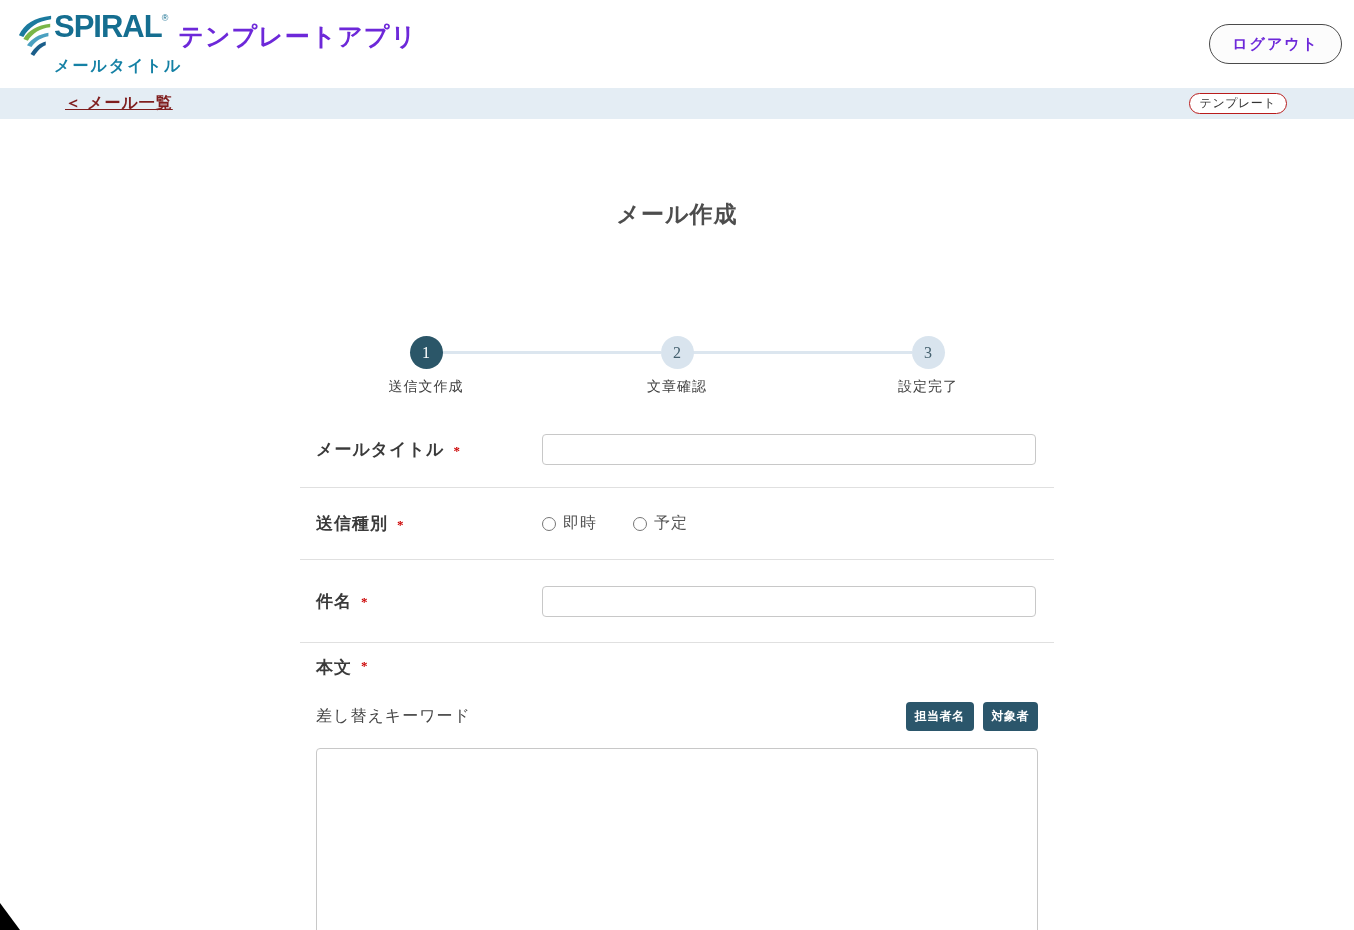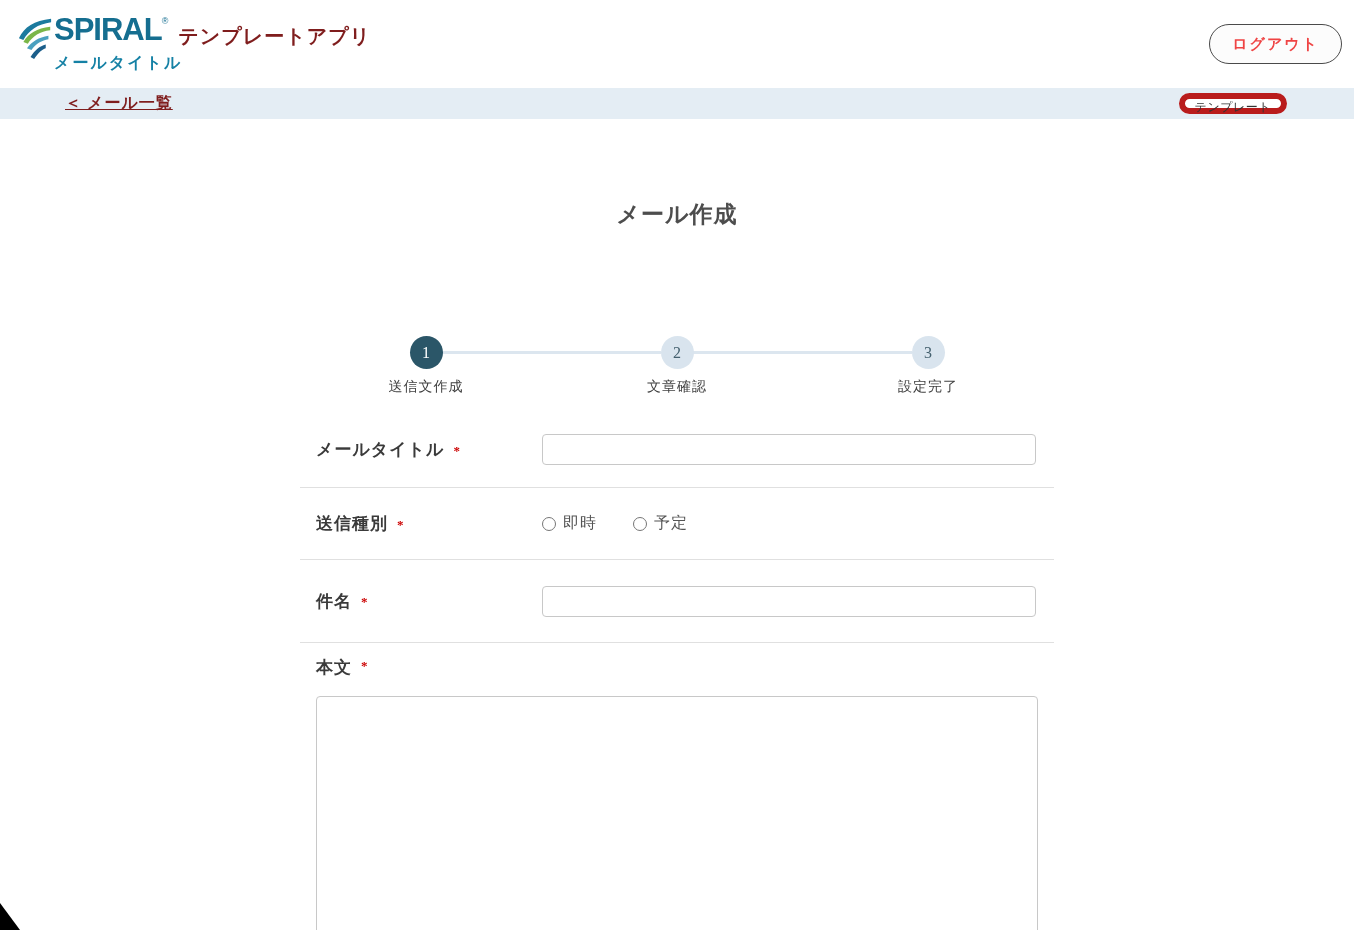--- a/index.html
+++ b/index.html
@@ -20,46 +20,46 @@
   .logo-icon { width: 34px; height: 48px; margin-top: 2px; }
   .logo-text-col { display: flex; flex-direction: column; margin-left: 2px; }
   .logo-row1 { display: flex; align-items: flex-start; }
   .brand {
     font-family: "Liberation Sans", sans-serif; font-weight: bold;
     font-size: 31px; line-height: 30px; color: #156e90; letter-spacing: -1px;
   }
   .reg { font-family: "Liberation Sans", sans-serif; font-size: 9px; color: #156e90; margin-top: 1px; }
   .app-name {
     font-family: "Liberation Sans", sans-serif; font-weight: bold;
-    font-size: 20px; color: #7f1d1d; margin-left: 10px; margin-top: 8px; letter-spacing: 1px;
+    font-size: 25px; color: #6d28d9; margin-left: 10px; margin-top: 8px; letter-spacing: 1px;
   }
   .site-name {
     font-family: "Liberation Sans", sans-serif; font-weight: bold;
     font-size: 16px; color: #1581a5; letter-spacing: 2px; margin-top: 3px;
   }
   .logout-btn {
     min-width: 128px; height: 40px; border-radius: 20px;
     border: 1px solid #4a4a4a; background: #fcfcfc;
     font-family: "Liberation Serif", "DejaVu Serif", serif;
-    font-size: 15px; font-weight: bold; color: #ef4444;
+    font-size: 15px; font-weight: bold; color: #6d28d9;
     letter-spacing: 2px; padding: 0 22px; cursor: pointer;
   }
 
   
   .crumb-bar {
     height: 31px; background: #e4edf4;
     display: flex; align-items: center; justify-content: space-between;
     padding: 0 67px 0 65px;
   }
   .back-link {
     font-size: 16px; font-weight: bold; color: #7f1d1d;
     text-decoration: underline; letter-spacing: 1px; cursor: pointer;
   }
   .template-btn {
-    height: 21px; border-radius: 11px; border: 6px solid #b91c1c;
+    height: 21px; border-radius: 11px; border: 1px solid #b91c1c;
     background: #ffffff; color: #333333;
     font-family: Liberation Sans, sans-serif;
     font-size: 12px; padding: 0 10px; cursor: pointer; letter-spacing: 0.5px;
   }
 
   
   .page-title {
     margin-top: 80px; text-align: center;
     font-size: 23px; font-weight: bold; color: #4d4d4d; letter-spacing: 1px;
   }
@@ -221,18 +221,25 @@
       <span class="req-mark">*</span>
     </div>
     <input class="text-input" type="text" value="" style="">
   </div>
 
   <div class="body-section">
     <div class="body-label-row">
       <span class="field-label">本文</span>
       <span class="req-mark">*</span>
     </div>
+    <div class="keyword-row">
+      <span class="keyword-label">差し替えキーワード</span>
+      <div class="keyword-btns">
+        <button class="keyword-btn">担当者名</button>
+        <button class="keyword-btn">対象者</button>
+      </div>
+    </div>
     <textarea class="body-textarea" style=""></textarea>
   </div>
 
 </div>
 
 <div class="cursor-wedge"></div>
 
 </body></html>

